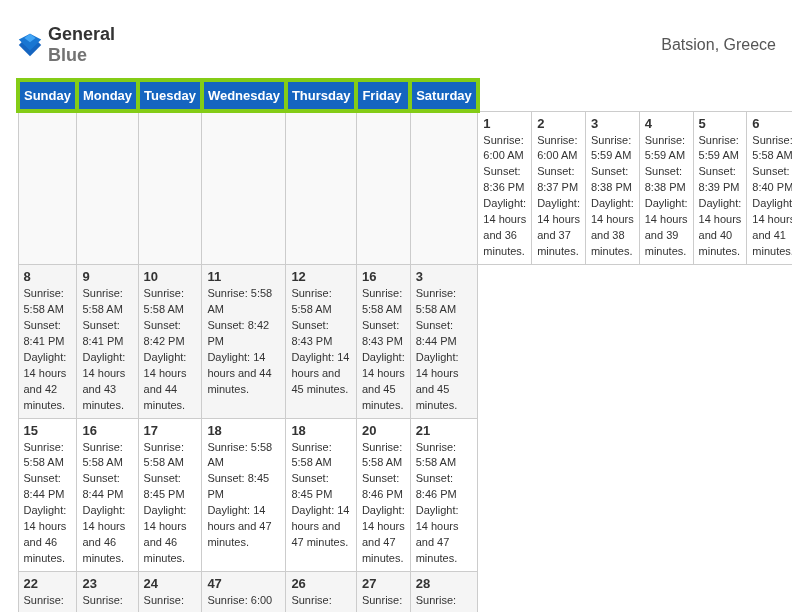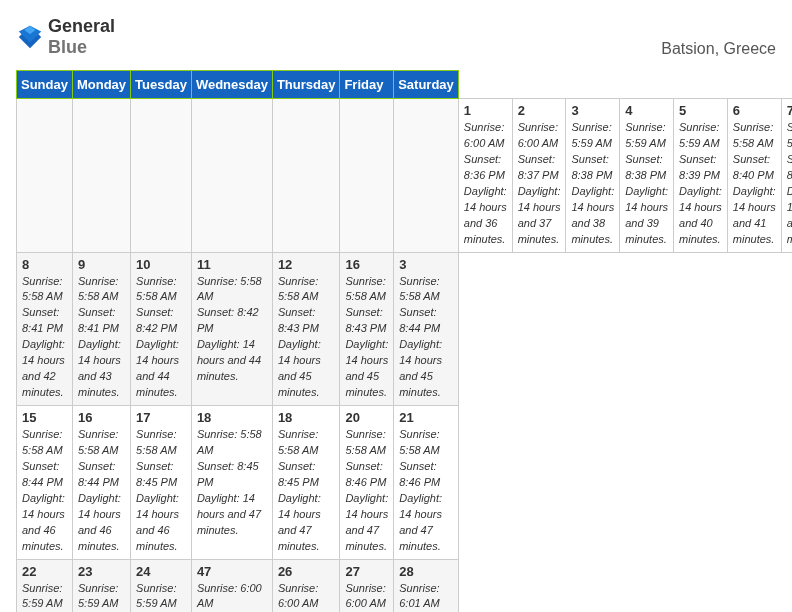--- a/index.html
+++ b/index.html
@@ -6,22 +6,23 @@
     body {
       font-family: Arial, sans-serif;
       background: #fff;
       width: 792px;
       min-height: 612px;
       padding: 16px;
     }
     .header {
       display: flex;
       justify-content: space-between;
-      align-items: flex-end;
+      align-items: center;
       margin-bottom: 12px;
+      margin-top: 8px;
     }
     .logo {
       display: flex;
       align-items: center;
       gap: 4px;
     }
     .logo-text-general {
       font-size: 18px;
       font-weight: bold;
       color: #333;
@@ -51,21 +52,21 @@
       width: 100%;
       border-collapse: collapse;
       font-size: 11px;
     }
     .calendar th {
       background: #1565c0;
       color: #fff;
       padding: 6px 4px;
       text-align: left;
       font-size: 13px;
-      border: 1px solid #84cc16;
+      border: 4px solid #84cc16;
     }
     .calendar td {
       border: 1px solid #ccc;
       vertical-align: top;
       padding: 4px 5px;
       width: 108px;
       min-height: 80px;
       background: #fff;
     }
     .calendar tr:nth-child(even) td {
@@ -74,21 +75,20 @@
     .day-num {
       font-size: 13px;
       font-weight: bold;
       color: #333;
       display: block;
       margin-bottom: 2px;
     }
     .day-info {
       color: #333;
       line-height: 1.45;
-      font-style: italic;
     }
     .empty-cell {
       background: #f9f9f9 !important;
     }
   </style>
 </head>
 <body>
 
 <div class="header">
   <div class="logo">

